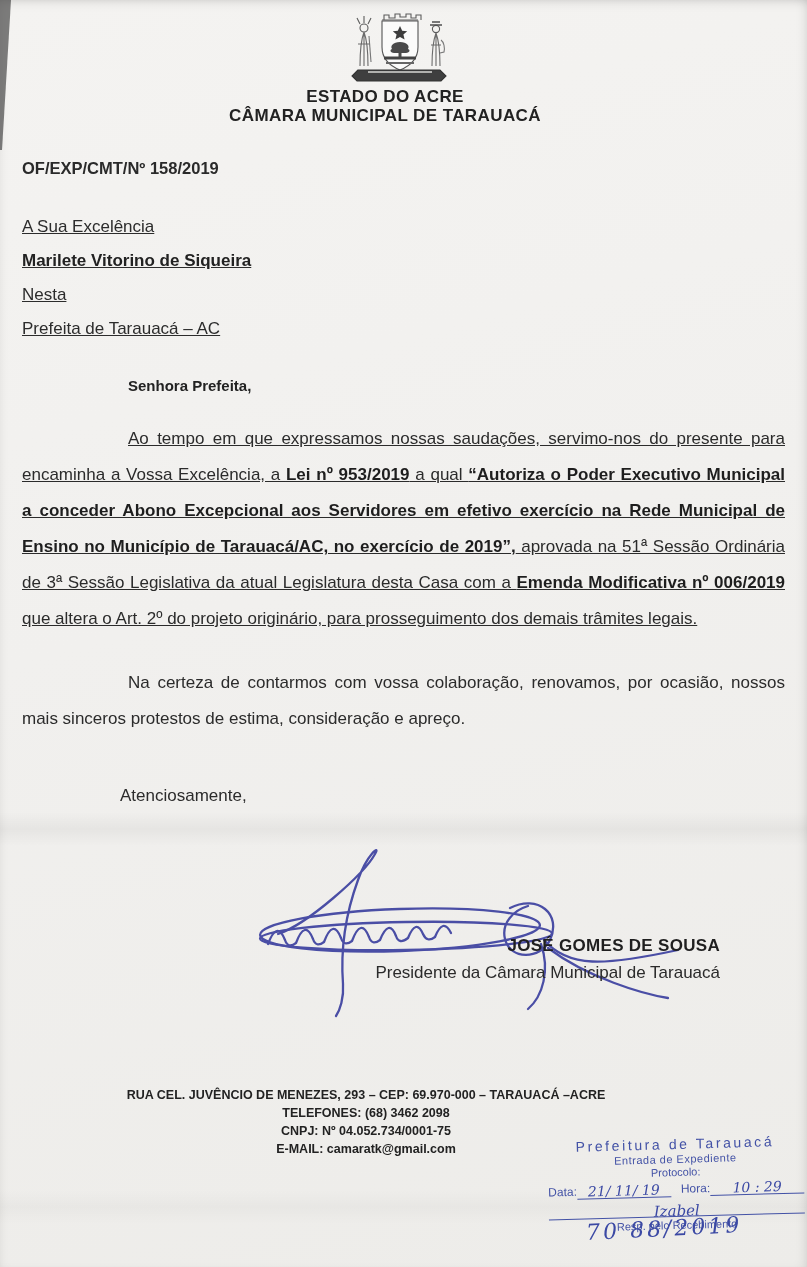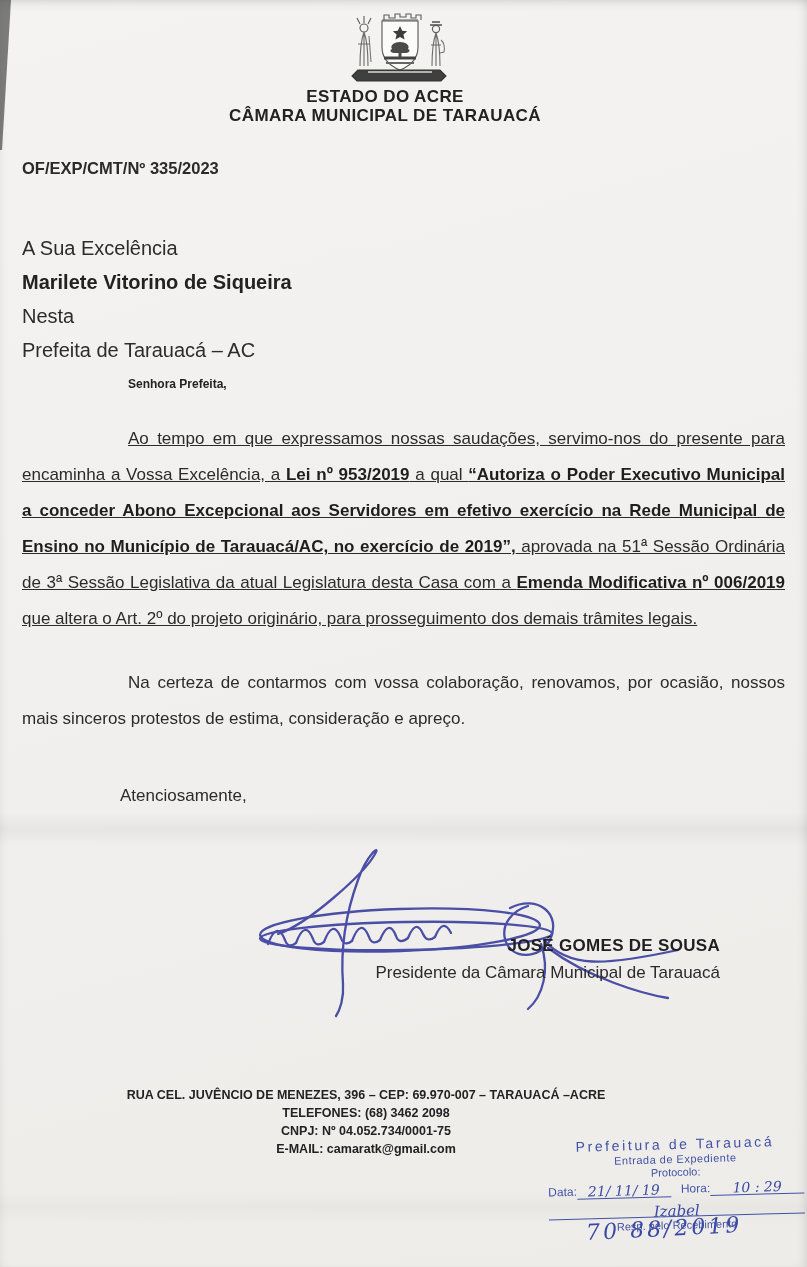--- a/index.html
+++ b/index.html
@@ -21,24 +21,24 @@
   .crease{left:0;width:807px;height:34px;
     background:linear-gradient(to bottom,rgba(0,0,0,0) 0%,rgba(0,0,0,.045) 50%,rgba(0,0,0,0) 100%);}
   
   .crest{left:338px;top:6px;width:124px;height:84px;}
   .org{left:0;top:87px;width:770px;text-align:center;font-weight:bold;
     font-size:17px;line-height:19px;letter-spacing:.4px;color:#222;}
   
   .ref-no{left:22px;top:159px;font-size:16.5px;font-weight:bold;color:#2a2a2a;}
   .dateline{left:322px;top:159px;font-size:16.5px;font-weight:bold;color:#222;}
   
-  .addr{left:22px;top:231px;font-size:20px;line-height:34px;color:#2c2c2c;}
+  .addr{left:22px;top:210px;font-size:17px;line-height:34px;color:#2c2c2c;text-decoration:underline;}
   .addr .bold{font-weight:bold;color:#222;}
   
-  .salutation{left:128px;top:377px;font-size:12px;font-weight:bold;color:#222;}
+  .salutation{left:128px;top:377px;font-size:15px;font-weight:bold;color:#222;}
   .bodytext{left:22px;width:763px;font-size:17px;line-height:36px;
     text-align:justify;text-indent:106px;color:#2b2b2b;}
   .p1{top:404px;text-decoration:underline;}
   .p2{top:648px;}
   .bodytext b{color:#1e1e1e;}
   .closing{left:120px;top:786px;font-size:17px;color:#2b2b2b;}
   
   .sig-svg{left:248px;top:846px;width:486px;height:178px;}
   .sig-block{left:60px;top:936px;width:660px;text-align:right;}
   .sig-name{font-size:17px;font-weight:bold;color:#1f1f1f;letter-spacing:.3px;}
@@ -103,21 +103,21 @@
         <path d="M30,66 h64" stroke="#d8d8d4" stroke-width="1.4"></path>
       </g>
     </svg>
   </div>
 
   <div class="abs org">
     <div>ESTADO DO ACRE</div>
     <div>CÂMARA MUNICIPAL DE TARAUACÁ</div>
   </div>
 
-  <div class="abs ref-no">OF/EXP/CMT/Nº 335/2023</div>
+  <div class="abs ref-no">OF/EXP/CMT/Nº 158/2019</div>
 
   <div class="abs addr">
     <div>A Sua Excelência</div>
     <div class="bold">Marilete Vitorino de Siqueira</div>
     <div>Nesta</div>
     <div>Prefeita de Tarauacá – AC</div>
   </div>
 
   <div class="abs salutation">Senhora Prefeita,</div>
 
@@ -140,21 +140,21 @@
       </g>
     </svg>
   </div>
 
   <div class="abs sig-block">
     <div class="sig-name">JOSÉ GOMES DE SOUSA</div>
     <div class="sig-title">Presidente da Câmara Municipal de Tarauacá</div>
   </div>
 
   <div class="abs footer">
-    <div>RUA CEL. JUVÊNCIO DE MENEZES, 396 – CEP: 69.970-007 – TARAUACÁ –ACRE</div>
+    <div>RUA CEL. JUVÊNCIO DE MENEZES, 293 – CEP: 69.970-000 – TARAUACÁ –ACRE</div>
     <div>TELEFONES: (68) 3462 2098</div>
     <div>CNPJ: Nº 04.052.734/0001-75</div>
     <div>E-MAIL: camaratk@gmail.com</div>
   </div>
 
   <div class="abs stamp">
     <div class="t1">Prefeitura de Tarauacá</div>
     <div class="t2">Entrada de Expediente</div>
     <div class="t3">Protocolo:</div>
     <div class="row">

